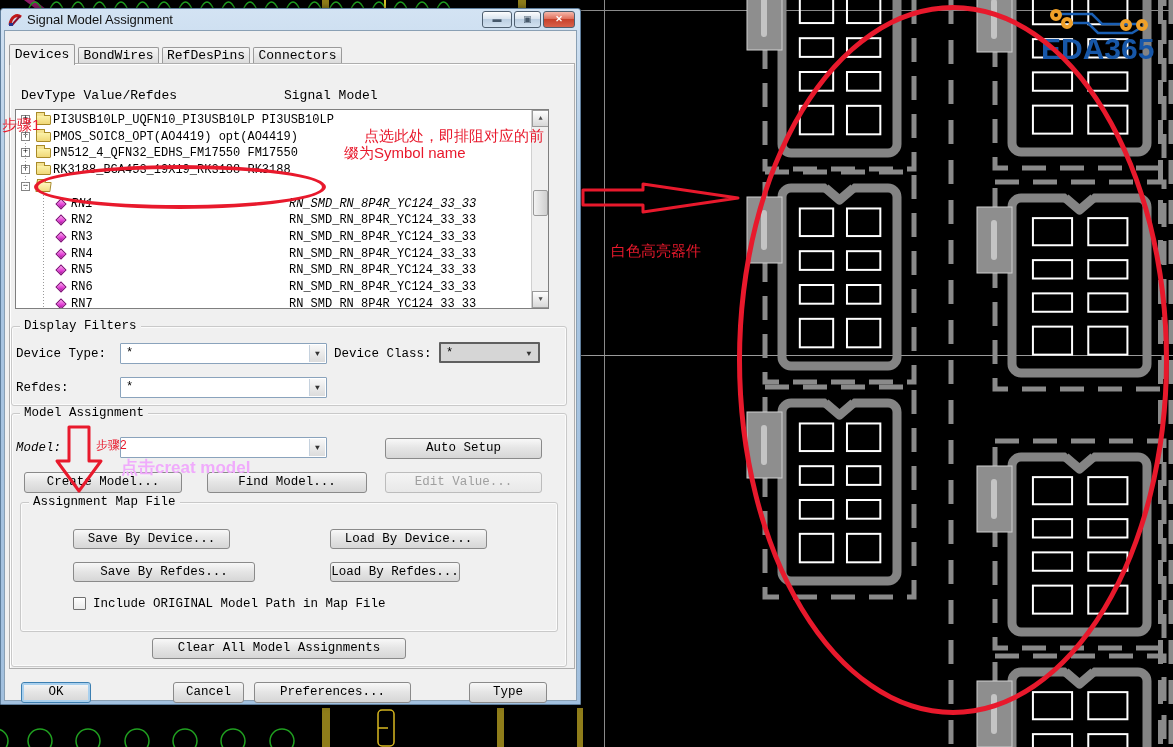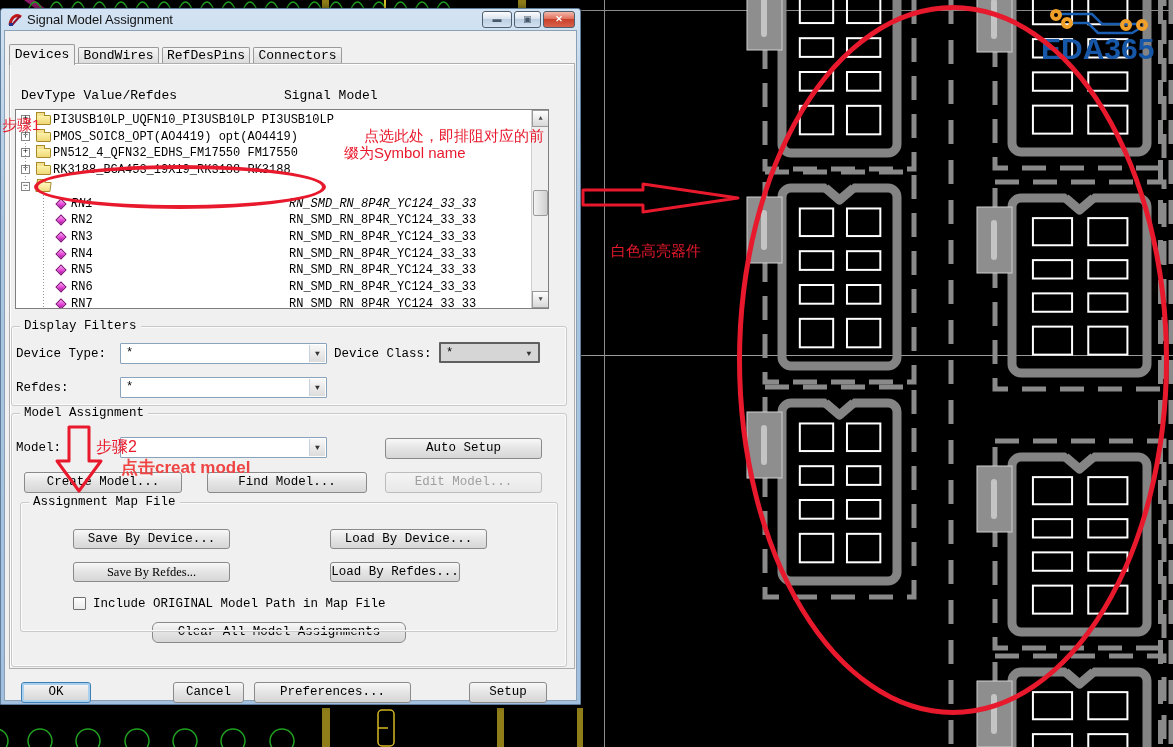--- a/index.html
+++ b/index.html
@@ -85,21 +85,21 @@
                   background:linear-gradient(#f4f4f4,#e8e8e8); }
   .btn-focus { border:1px solid #3c7fb1; box-shadow:inset 0 0 0 2px #a9d0ee; }
 
   .checkbox { position:absolute; width:13px; height:13px; background:linear-gradient(#fefefe,#eaeaea);
               border:1px solid #707070; border-radius:1px; }
   .chk-label { position:absolute; font-size:12.5px; color:#000; white-space:nowrap; }
 
   
   .anno { position:absolute; z-index:20; }
   .red-text { color:#e8192c; font-family:"Liberation Sans",sans-serif; font-size:15px; white-space:nowrap; }
-  .purple-text { color:#ef4444; font-family:"Liberation Sans",sans-serif; font-size:17px;
+  .purple-text { color:#f0abfc; font-family:"Liberation Sans",sans-serif; font-size:17px;
                  font-weight:bold; white-space:nowrap; }
   .ellipse { border:4px solid #e8192c; border-radius:50%; background:transparent; }
 </style>
 </head>
 <body>
 
 <div id="screen">
 
   <svg id="pcb" class="pcb-svg" width="1173" height="747" viewBox="0 0 1173 747">
       <line x1="604.5" y1="0" x2="604.5" y2="747" stroke="#8a8a8a" stroke-width="1"></line>
@@ -377,54 +377,54 @@
       </div>
       <span class="field-label" style="left:4px; top:54px;text-align:right;">Refdes:</span>
       <div class="combo" style="left:108px; top:50px; width:207px;">
         <span class="combo-value">*</span>
         <span class="combo-arrow">▼</span>
       </div>
     </div>
 
     <div class="group" style="left:10px; top:404px; width:556px; height:254px;">
       <span class="group-label">Model Assignment</span>
-      <span class="field-label" style="left:4px; top:27px;">Model:</span>
+      <span class="field-label" style="left:4px; top:27px;font-style:italic;">Model:</span>
       <div class="combo" style="left:108px; top:23px; width:207px;">
         <span class="combo-value"></span>
         <span class="combo-arrow">▼</span>
       </div>
       <div class="btn" style="left:373px; top:24px; width:157px;"><span>Auto Setup</span></div>
       <div class="btn" style="left:12px; top:58px; width:158px;"><span>Create Model...</span></div>
       <div class="btn" style="left:195px; top:58px; width:160px;"><span>Find Model...</span></div>
-      <div class="btn btn-disabled" style="left:373px; top:58px; width:157px;"><span>Edit Model...</span></div>
+      <div class="btn btn-disabled" style="left:373px; top:58px; width:157px;"><span>Edit Value...</span></div>
 
       <div class="group" style="left:8px; top:88px; width:538px; height:130px;">
         <span class="group-label">Assignment Map File</span>
         <div class="btn" style="left:52px; top:26px; width:157px; height:20px;"><span>Save By Device...</span></div>
         <div class="btn" style="left:309px; top:26px; width:157px; height:20px;"><span>Load By Device...</span></div>
-        <div class="btn" style="left:52px; top:59px; width:157px; height:20px;font-family:Liberation Serif, serif;"><span>Save By Refdes...</span></div>
+        <div class="btn" style="left:52px; top:59px; width:182px; height:20px;"><span>Save By Refdes...</span></div>
         <div class="btn" style="left:309px; top:59px; width:130px; height:20px;"><span>Load By Refdes...</span></div>
         <div class="checkbox" style="left:52px; top:94px;"></div>
         <span class="chk-label" style="left:72px; top:94px;">Include ORIGINAL Model Path in Map File</span>
       </div>
 
-      <div class="btn" style="left:140px; top:208px; width:254px;border-radius:6px;"><span>Clear All Model Assignments</span></div>
+      <div class="btn" style="left:140px; top:224px; width:254px;"><span>Clear All Model Assignments</span></div>
     </div>
 
     <div class="btn btn-focus" style="left:20px; top:673px; width:70px;"><span>OK</span></div>
     <div class="btn" style="left:140px; top:673px; width:71px;margin-left:32px;"><span>Cancel</span></div>
     <div class="btn" style="left:253px; top:673px; width:157px;"><span>Preferences...</span></div>
-    <div class="btn" style="left:468px; top:673px; width:78px;"><span>Setup</span></div>
+    <div class="btn" style="left:468px; top:673px; width:78px;"><span>Type</span></div>
   </div>
 
   <span class="anno red-text" style="left:2px; top:116px;">步骤1</span>
   <div class="anno ellipse" style="left:34px; top:165px; width:292px; height:44px;"></div>
   <span class="anno red-text" style="left:364px; top:118px;margin-top:9px;">点选此处，即排阻对应的前</span>
   <span class="anno red-text" style="left:344px; top:144px;">缀为Symbol name</span>
-  <span class="anno red-text" style="left:96px; top:437px; font-size:16px;">步骤2</span>
+  <span class="anno red-text" style="left:96px; top:437px; font-size:12px;">步骤2</span>
   <span class="anno purple-text" style="left:121px; top:456px;">点击creat model</span>
   <span class="anno red-text" style="left:611px; top:242px;">白色高亮器件</span>
 
   <svg class="anno" style="left:581px; top:178px;" width="162" height="42" viewBox="0 0 162 42">
     <polygon points="2,12 62,12 62,6 157,20 62,34 62,27 2,27" fill="none" stroke="#e8192c" stroke-width="3" stroke-linejoin="round"></polygon>
   </svg>
   <svg class="anno" style="left:52px; top:424px;" width="60" height="72" viewBox="0 0 60 72">
     <polygon points="17,3 37,3 37,37 49,37 27,67 5,37 17,37" fill="none" stroke="#e8192c" stroke-width="3" stroke-linejoin="round"></polygon>
   </svg>
   <div class="anno ellipse" style="left:737px; top:5px; width:432px; height:710px; border-width:5px;"></div>

